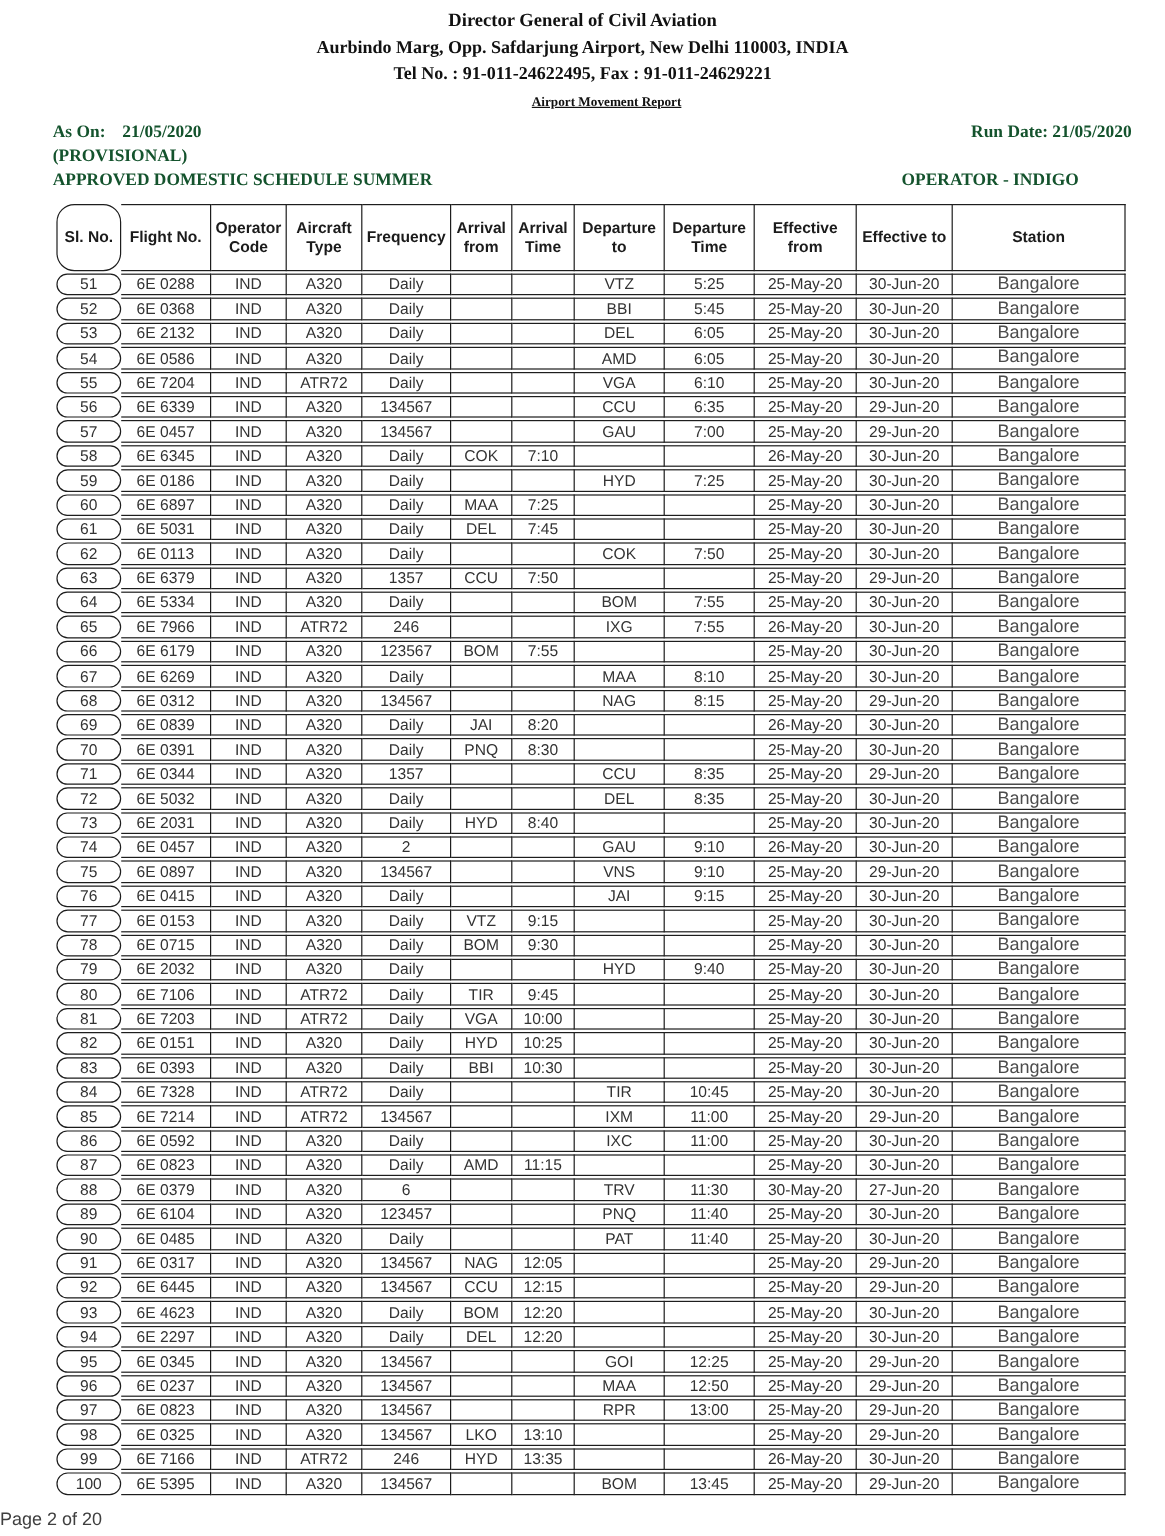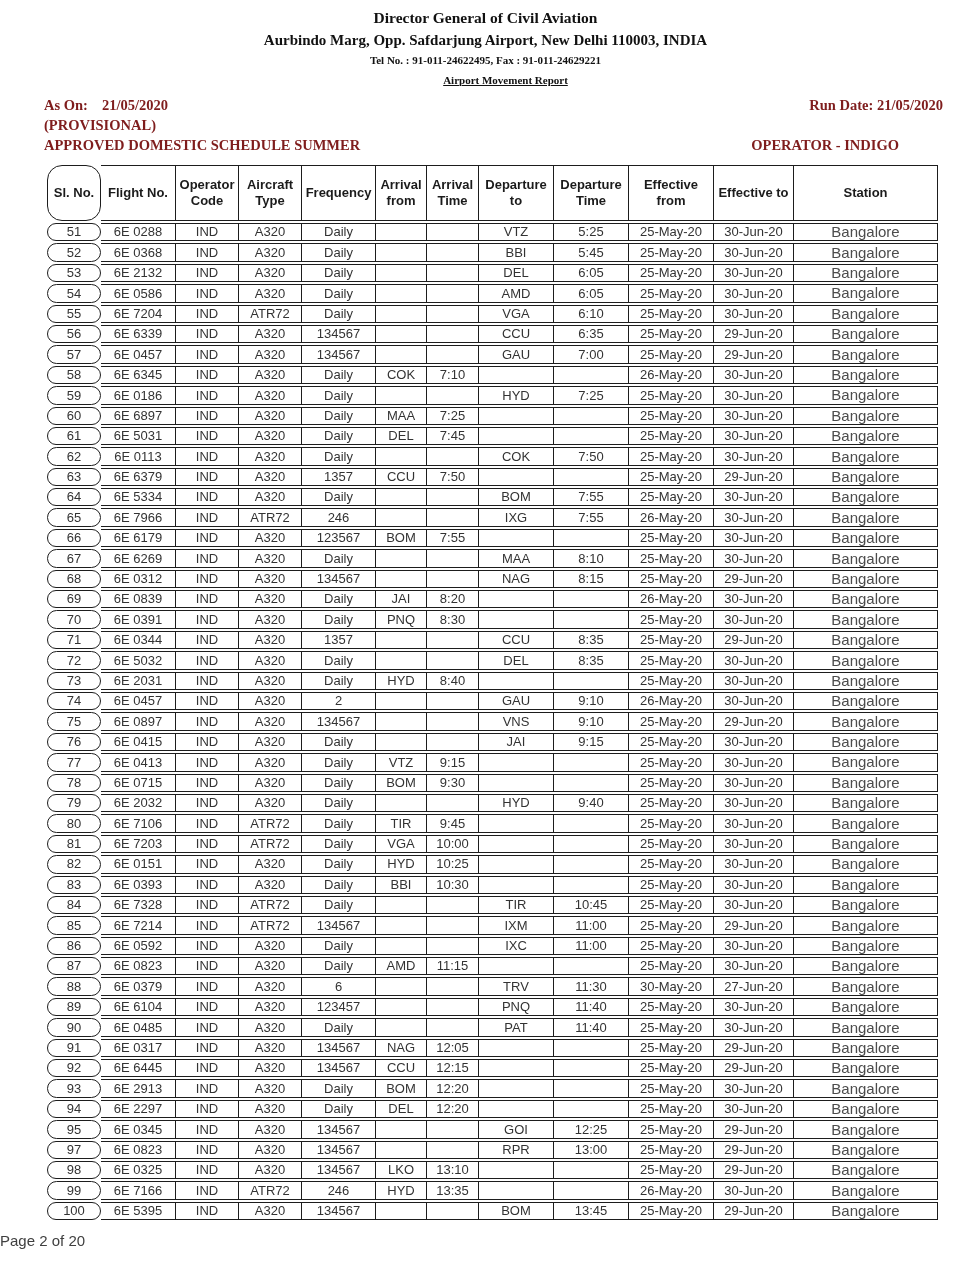--- a/index.html
+++ b/index.html
@@ -14,33 +14,33 @@
   }
   .doc-header {
     text-align: center;
     font-family: "Liberation Serif", serif;
     font-weight: bold;
     padding-top: 9px;
     color: #111;
   }
   .doc-header .l1 { font-size: 15.5px; }
   .doc-header .l2 { font-size: 15px; margin-top: 5px; }
-  .doc-header .l3 { font-size: 11px; margin-top: 5px; }
+  .doc-header .l3 { font-size: 15px; margin-top: 5px; }
   .report-title {
     display: inline-block;
     font-size: 11px;
     margin-top: 8px;
     text-decoration: underline;
     margin-left: 40px;
   }
   .meta {
     font-family: "Liberation Serif", serif;
     font-weight: bold;
     font-size: 14.5px;
-    color: #7f1d1d;
+    color: #14532d;
     padding: 7px 28px 0 44px;
   }
   .meta-row { display: flex; justify-content: space-between; line-height: 20px; }
   .as-on .lbl { margin-right: 14px; }
   .tbl-wrap { margin: 8px 0 0 47px; }
   table.flights {
     border-collapse: separate;
     border-spacing: 0 2px;
     table-layout: fixed;
     width: 891px;
@@ -517,21 +517,21 @@
           <td class="c5"></td>
           <td class="c6"></td>
           <td class="c7">JAI</td>
           <td class="c8">9:15</td>
           <td class="c9">25-May-20</td>
           <td class="c10">30-Jun-20</td>
           <td class="c11">Bangalore</td>
         </tr>
         <tr>
           <td class="c0">77</td>
-          <td class="c1">6E 0413</td>
+          <td class="c1">6E 0153</td>
           <td class="c2">IND</td>
           <td class="c3">A320</td>
           <td class="c4">Daily</td>
           <td class="c5">VTZ</td>
           <td class="c6">9:15</td>
           <td class="c7"></td>
           <td class="c8"></td>
           <td class="c9">25-May-20</td>
           <td class="c10">30-Jun-20</td>
           <td class="c11">Bangalore</td>
@@ -741,21 +741,21 @@
           <td class="c5">CCU</td>
           <td class="c6">12:15</td>
           <td class="c7"></td>
           <td class="c8"></td>
           <td class="c9">25-May-20</td>
           <td class="c10">29-Jun-20</td>
           <td class="c11">Bangalore</td>
         </tr>
         <tr>
           <td class="c0">93</td>
-          <td class="c1">6E 2913</td>
+          <td class="c1">6E 4623</td>
           <td class="c2">IND</td>
           <td class="c3">A320</td>
           <td class="c4">Daily</td>
           <td class="c5">BOM</td>
           <td class="c6">12:20</td>
           <td class="c7"></td>
           <td class="c8"></td>
           <td class="c9">25-May-20</td>
           <td class="c10">30-Jun-20</td>
           <td class="c11">Bangalore</td>
@@ -777,20 +777,34 @@
         <tr>
           <td class="c0">95</td>
           <td class="c1">6E 0345</td>
           <td class="c2">IND</td>
           <td class="c3">A320</td>
           <td class="c4">134567</td>
           <td class="c5"></td>
           <td class="c6"></td>
           <td class="c7">GOI</td>
           <td class="c8">12:25</td>
+          <td class="c9">25-May-20</td>
+          <td class="c10">29-Jun-20</td>
+          <td class="c11">Bangalore</td>
+        </tr>
+        <tr>
+          <td class="c0">96</td>
+          <td class="c1">6E 0237</td>
+          <td class="c2">IND</td>
+          <td class="c3">A320</td>
+          <td class="c4">134567</td>
+          <td class="c5"></td>
+          <td class="c6"></td>
+          <td class="c7">MAA</td>
+          <td class="c8">12:50</td>
           <td class="c9">25-May-20</td>
           <td class="c10">29-Jun-20</td>
           <td class="c11">Bangalore</td>
         </tr>
         <tr>
           <td class="c0">97</td>
           <td class="c1">6E 0823</td>
           <td class="c2">IND</td>
           <td class="c3">A320</td>
           <td class="c4">134567</td>

